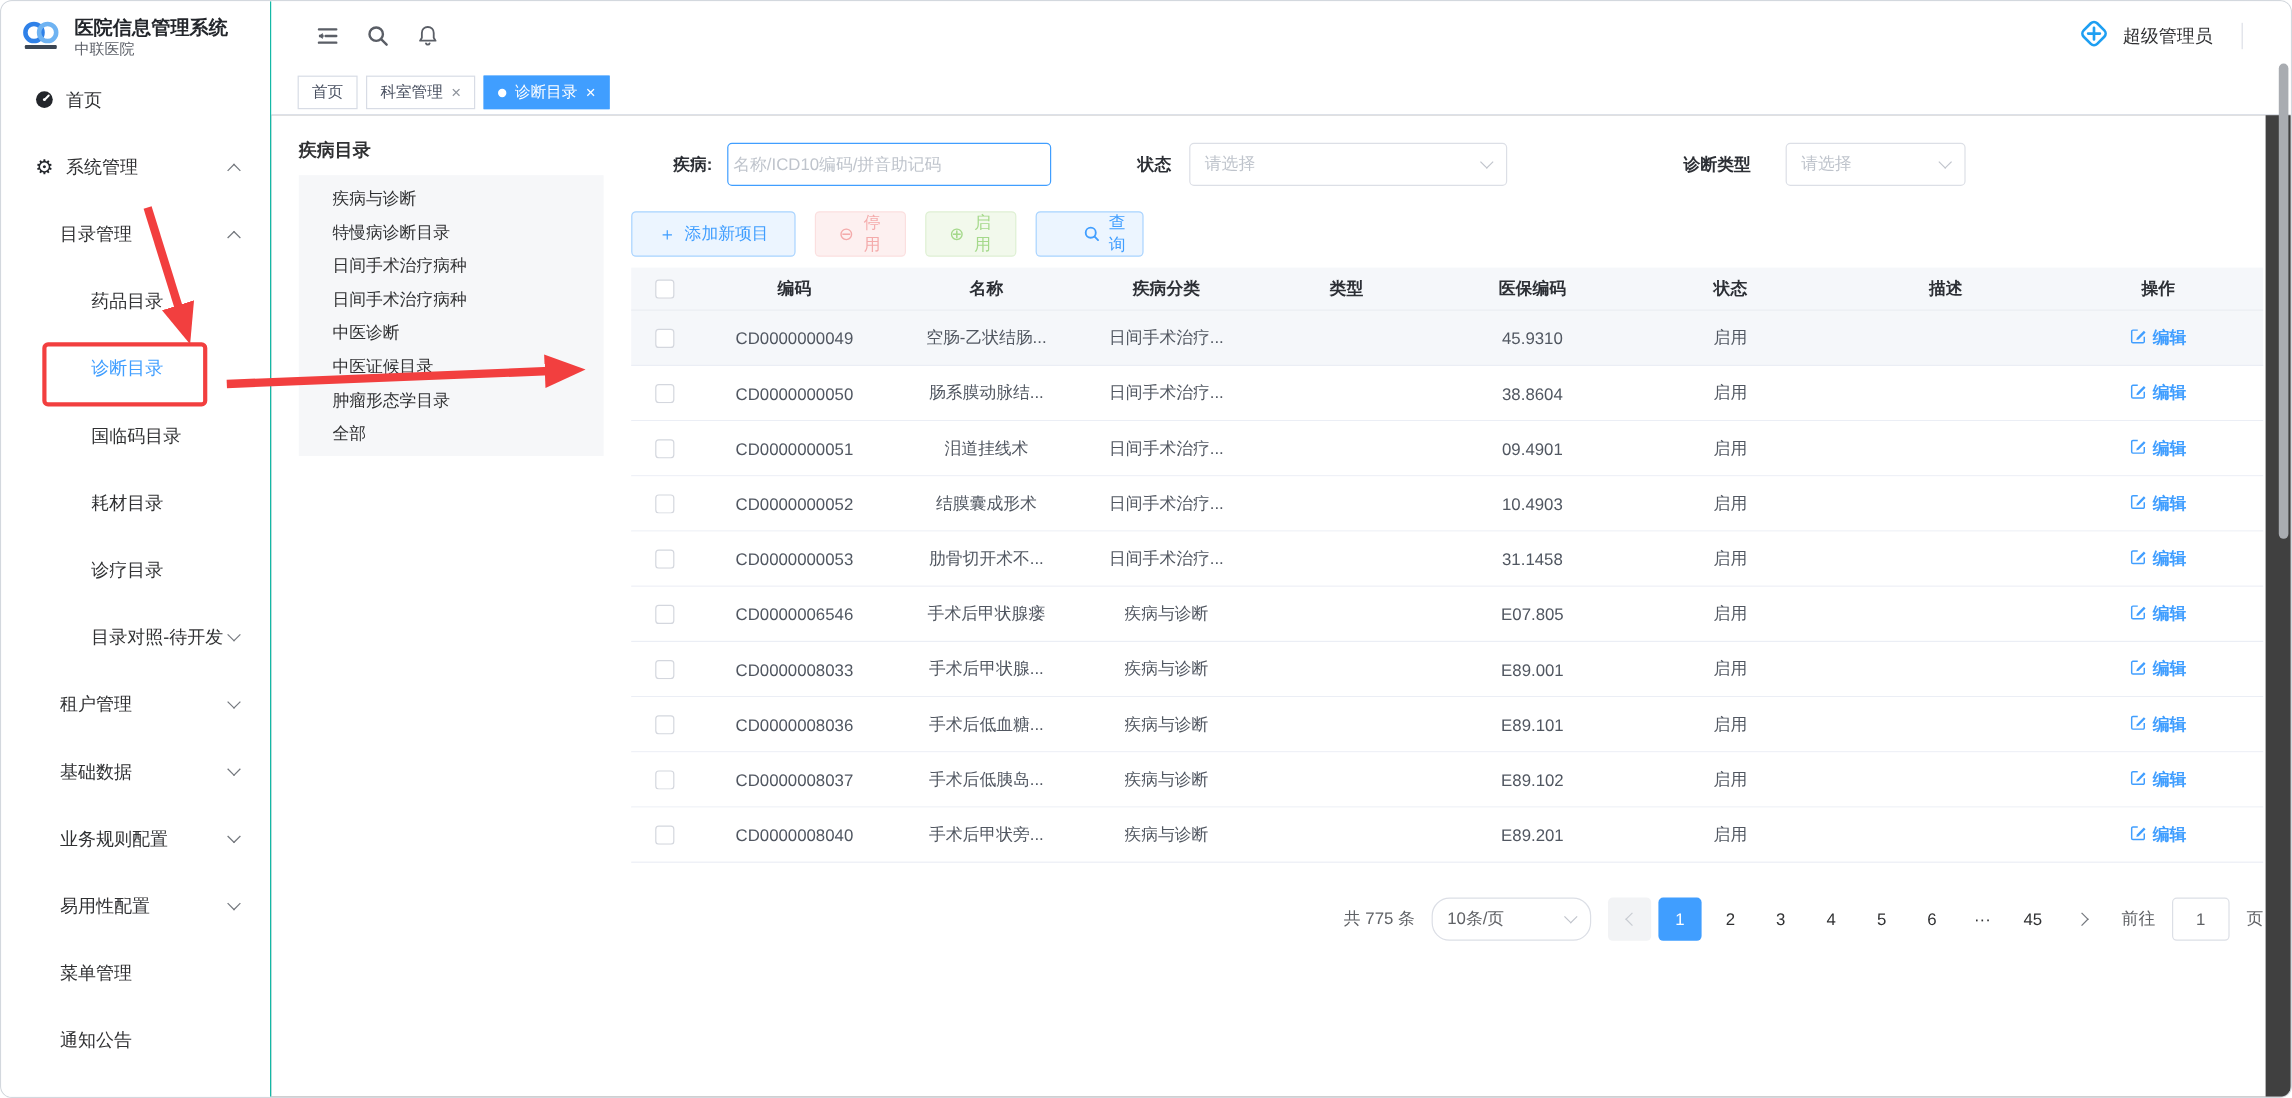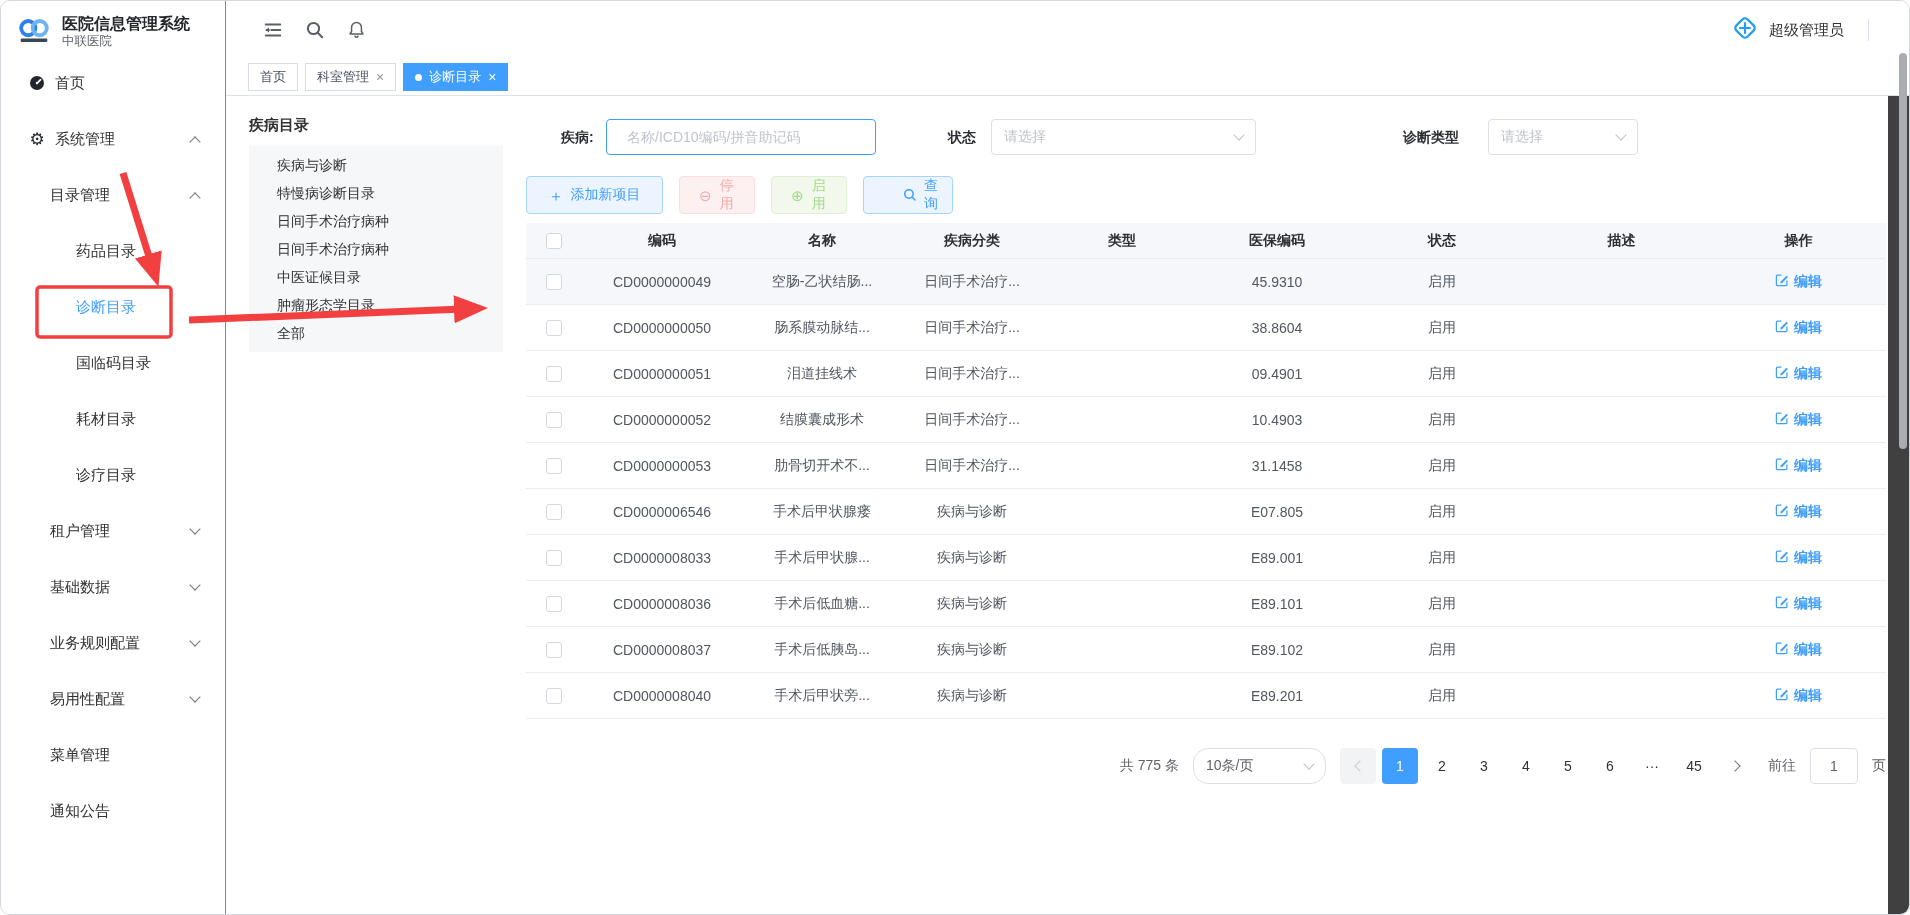--- a/index.html
+++ b/index.html
@@ -48,21 +48,21 @@
   .catalog-list { margin-top:4px; background:#f6f7f9; padding:5px 0; }
   .catalog-item { line-height:28px; padding-left:28px; font-size:14px; color:#303133; cursor:pointer; }
 
   
   .workzone { position:absolute; left:300px; top:0; width:1360px; bottom:0; }
   .filter-row { position:absolute; top:23px; left:0; right:0; height:36px; }
   .f-label { position:absolute; top:0; height:36px; line-height:36px; font-size:14px; font-weight:600; color:#2c2f35; }
   .lbl-disease { left:35px; }
   .lbl-status { left:422px; }
   .lbl-type { left:877px; }
-  .search-input { position:absolute; left:80px; width:270px; height:36px; border:1px solid #409eff; border-radius:4px; padding:0 20px; font-size:14px; color:#303133; outline:none; background:#fff; }
+  .search-input { position:absolute; left:80px; width:270px; height:36px; border:1px solid #409eff; border-radius:4px; padding:0 4px; font-size:14px; color:#303133; outline:none; background:#fff; }
   .search-input::placeholder { color:#bfc4cc; }
   .sel { position:absolute; height:36px; border:1px solid #dcdfe6; border-radius:4px; background:#fff; display:flex; align-items:center; padding:0 12px; font-size:14px; color:#bfc4cc; cursor:pointer; }
   .sel .chev { margin-left:auto; border-color:#c0c4cc; }
   .sel-status { left:465px; width:265px; }
   .sel-type { left:962px; width:150px; }
 
   .btn-row { position:absolute; top:80px; left:0; height:38px; display:flex; gap:16px; }
   .btn { height:38px; border-radius:4px; display:inline-flex; align-items:center; justify-content:center; gap:7px; font-size:14px; cursor:pointer; border:1px solid transparent; padding:0 19px; }
   .btn-add   { background:#ecf5ff; border-color:#a8d3ff; color:#409eff; width:137px; }
   .btn-stop  { background:#fdf0f0; border-color:#fbdfdf; color:#f4abab; width:76px; }
@@ -148,20 +148,24 @@
           <span class="lbl">诊断目录</span>
         </div>
         <div class="side-item lv3">
           <span class="lbl">国临码目录</span>
         </div>
         <div class="side-item lv3">
           <span class="lbl">耗材目录</span>
         </div>
         <div class="side-item lv3">
           <span class="lbl">诊疗目录</span>
+        </div>
+        <div class="side-item lv3">
+          <span class="lbl">目录对照-待开发</span>
+          <span class="chev down"></span>
         </div>
         <div class="side-item lv2">
           <span class="lbl">租户管理</span>
           <span class="chev down"></span>
         </div>
         <div class="side-item lv2">
           <span class="lbl">基础数据</span>
           <span class="chev down"></span>
         </div>
         <div class="side-item lv2">
@@ -233,20 +237,21 @@
     <div class="content">
       <div class="card">
 
         <div class="catalog">
           <div class="catalog-title">疾病目录</div>
           <div class="catalog-list" id="catalog-list">
               <div class="catalog-item">疾病与诊断</div>
               <div class="catalog-item">特慢病诊断目录</div>
               <div class="catalog-item">日间手术治疗病种</div>
               <div class="catalog-item">日间手术治疗病种</div>
+              <div class="catalog-item">中医诊断</div>
               <div class="catalog-item">中医证候目录</div>
               <div class="catalog-item">肿瘤形态学目录</div>
               <div class="catalog-item">全部</div>
             </div>
         </div>
 
         <div class="workzone">
 
           <div class="filter-row">
             <span class="f-label lbl-disease">疾病:</span>

